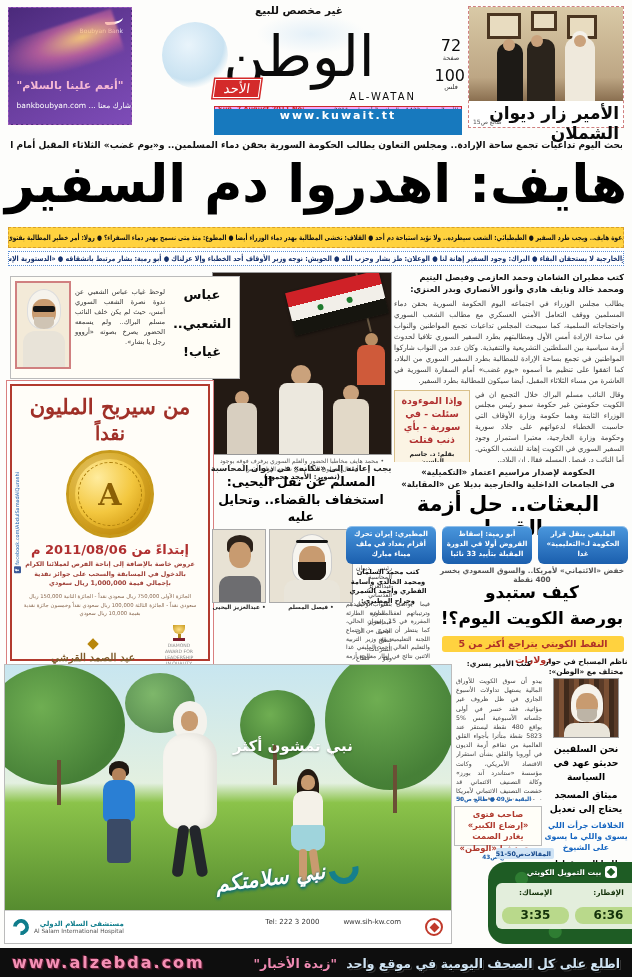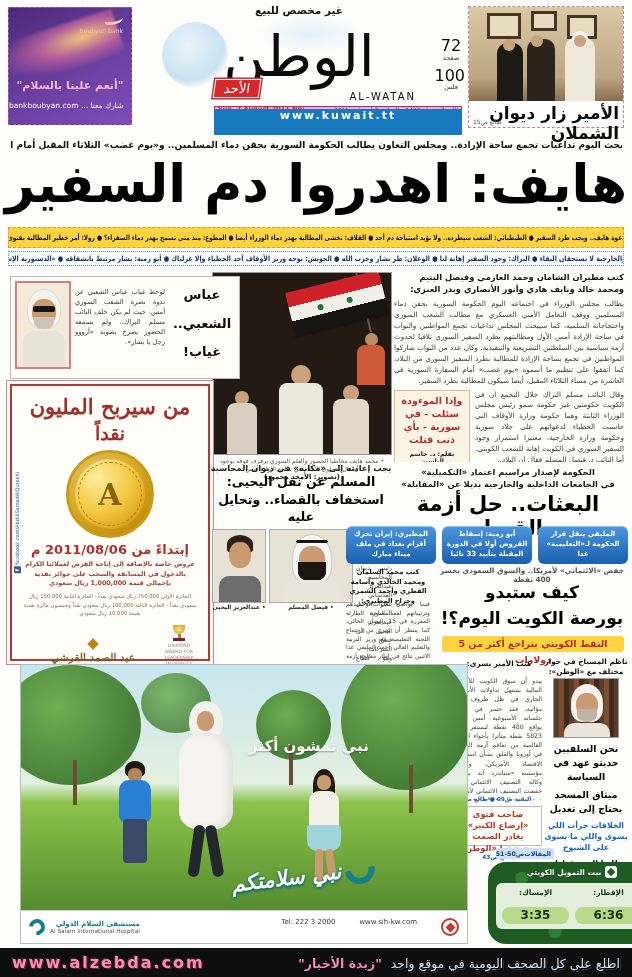--- a/index.html
+++ b/index.html
@@ -15,21 +15,21 @@
 
 
 .boubyan{left:8px;top:7px;width:124px;height:118px;border:1px dashed #9b59b6;
   background:linear-gradient(150deg,#4b2a7b 0%,#6b3fa0 55%,#7e4cb8 100%);color:#fff;overflow:hidden}
 .bby-logo{position:absolute;top:7px;right:8px;font-size:6px;color:#e8e2f4;text-align:right;line-height:1.3}
 .bby-swoosh{display:block;width:18px;height:10px;border-bottom:3px solid #fff;border-radius:0 0 100% 30%;margin-bottom:2px}
 .bby-streak{position:absolute;left:-8px;top:18px;width:120px;height:46px;
   background:radial-gradient(ellipse at 70% 40%,rgba(255,210,120,.9),rgba(240,120,160,.55) 40%,rgba(120,80,200,0) 75%);
   transform:rotate(-18deg);filter:blur(1px)}
 .bby-slogan{position:absolute;left:0;right:0;bottom:32px;text-align:center;color:#f5b8d4;font-size:11px;font-weight:bold}
-.bby-site{position:absolute;left:0;right:0;bottom:14px;text-align:left;color:#fff;font-size:7.5px}
+.bby-site{position:absolute;left:0;right:0;bottom:14px;text-align:right;color:#fff;font-size:7.5px}
 
 .masthead{left:136px;top:4px;width:326px;height:131px}
 .nfs{font-size:10.5px;letter-spacing:.5px}
 .logo-wrap{position:relative;height:86px}
 .moon{position:absolute;left:26px;top:6px;width:66px;height:66px;border-radius:50%;
   background:radial-gradient(circle at 40% 35%,#e9f4fb,#c9e2f1 60%,rgba(255,255,255,0) 75%)}
 .moon2{position:absolute;left:120px;top:-2px;width:110px;height:40px;border-radius:50%;
   background:radial-gradient(ellipse,#e4f0f8,rgba(255,255,255,0) 70%)}
 .logo-ar{position:relative;font-size:57px;line-height:80px;text-align:center;color:#0b0b0b;
   font-family:"DejaVu Sans",sans-serif;letter-spacing:-2px}
@@ -194,21 +194,21 @@
 .kfh-star{width:12px;height:12px;background:#fff;border-radius:3px;display:flex;align-items:center;justify-content:center}
 .kfh-star i{display:block;width:6px;height:6px;background:#1e5c24;transform:rotate(45deg)}
 .kfh-brand{color:#fff;font-size:7.5px;font-weight:bold;text-shadow:0 1px 1px rgba(0,0,0,.4)}
 .kfh-panel{margin:5px 8px 0 8px;background:rgba(235,245,228,.96);border-radius:6px;display:flex;padding:5px 6px;gap:6px}
 .kfh-cell{flex:1;text-align:center}
 .kfh-lab{font-size:7.5px;font-weight:bold;color:#14320a;margin-bottom:10px}
 .kfh-pill{background:#b9d98b;border-radius:8px;font-size:12px;font-weight:bold;color:#14320a;
   line-height:17px;direction:ltr}
 
 
-.walk{left:20px;top:664px;width:448px;height:280px;border:1px solid #bbb;background:#fff;overflow:hidden}
+.walk{left:4px;top:664px;width:448px;height:280px;border:1px solid #bbb;background:#fff;overflow:hidden}
 .scene{position:relative;width:100%;height:246px;overflow:hidden;
   background:linear-gradient(180deg,#c8e6f0 0%,#e3f0e0 48%,#8bc34a 56%,#558b2f 100%)}
 .tree{position:absolute;border-radius:50%;background:radial-gradient(circle at 40% 35%,#6aab4a,#3e7a2e 70%);opacity:.95}
 .trunk{position:absolute;width:4px;background:#6b4f35}
 .walk-h{position:absolute;left:228px;top:72px;color:#fff;font-size:15px;font-weight:bold;
   text-shadow:0 1px 2px rgba(0,0,0,.35)}
 .person{position:absolute}
 .mom-hijab{position:absolute;left:18px;top:0;width:34px;height:40px;border-radius:50% 50% 45% 45%;background:#f4f2ec}
 .mom-face{position:absolute;left:26px;top:10px;width:17px;height:20px;border-radius:45%;background:#c89b70}
 .mom-body{position:absolute;left:8px;top:32px;width:54px;height:96px;border-radius:24px 24px 18px 18px;background:#f6f4ee;box-shadow:inset -6px 0 8px rgba(0,0,0,.08)}
@@ -232,21 +232,21 @@
 .cres{width:16px;height:16px;border-radius:50%;border:4px solid #0f7d8c;border-left-color:transparent;transform:rotate(-40deg)}
 .hosp-ar{font-size:7px;font-weight:bold;color:#0f7d8c;direction:rtl}
 .hosp-en{font-size:5.8px;color:#555}
 .walk-contact{display:flex;align-items:flex-start;gap:24px;font-size:7px;color:#333}
 .maple{width:18px;height:18px;border-radius:50%;border:2px solid #c0392b;display:flex;align-items:center;justify-content:center}
 .maple i{display:block;width:7px;height:7px;background:#c0392b;transform:rotate(45deg)}
 
 
 .banner{left:0;top:948px;width:632px;height:29px;background:#0e0e0e;display:flex;align-items:center;
   justify-content:space-between;padding:0 12px}
-.ban-ar{font-size:12.5px;font-weight:normal;color:#cfe3f2;text-shadow:1px 1px 0 #000,2px 2px 0 #333}
+.ban-ar{font-size:12.5px;font-weight:bold;color:#cfe3f2;text-shadow:1px 1px 0 #000,2px 2px 0 #333}
 .ban-q{color:#f08bb4;font-size:12.5px;font-weight:bold;margin-right:4px}
 .ban-url{direction:ltr;font-size:16px;font-weight:bold;color:#f590b5;letter-spacing:2px;
   text-shadow:1px 1px 0 #5e1f35,-1px -1px 0 #5e1f35,2px 2px 0 #2b0d18}
 </style>
 </head>
 <body>
 
 <div class="page">
 
   <div class="abs boubyan">

